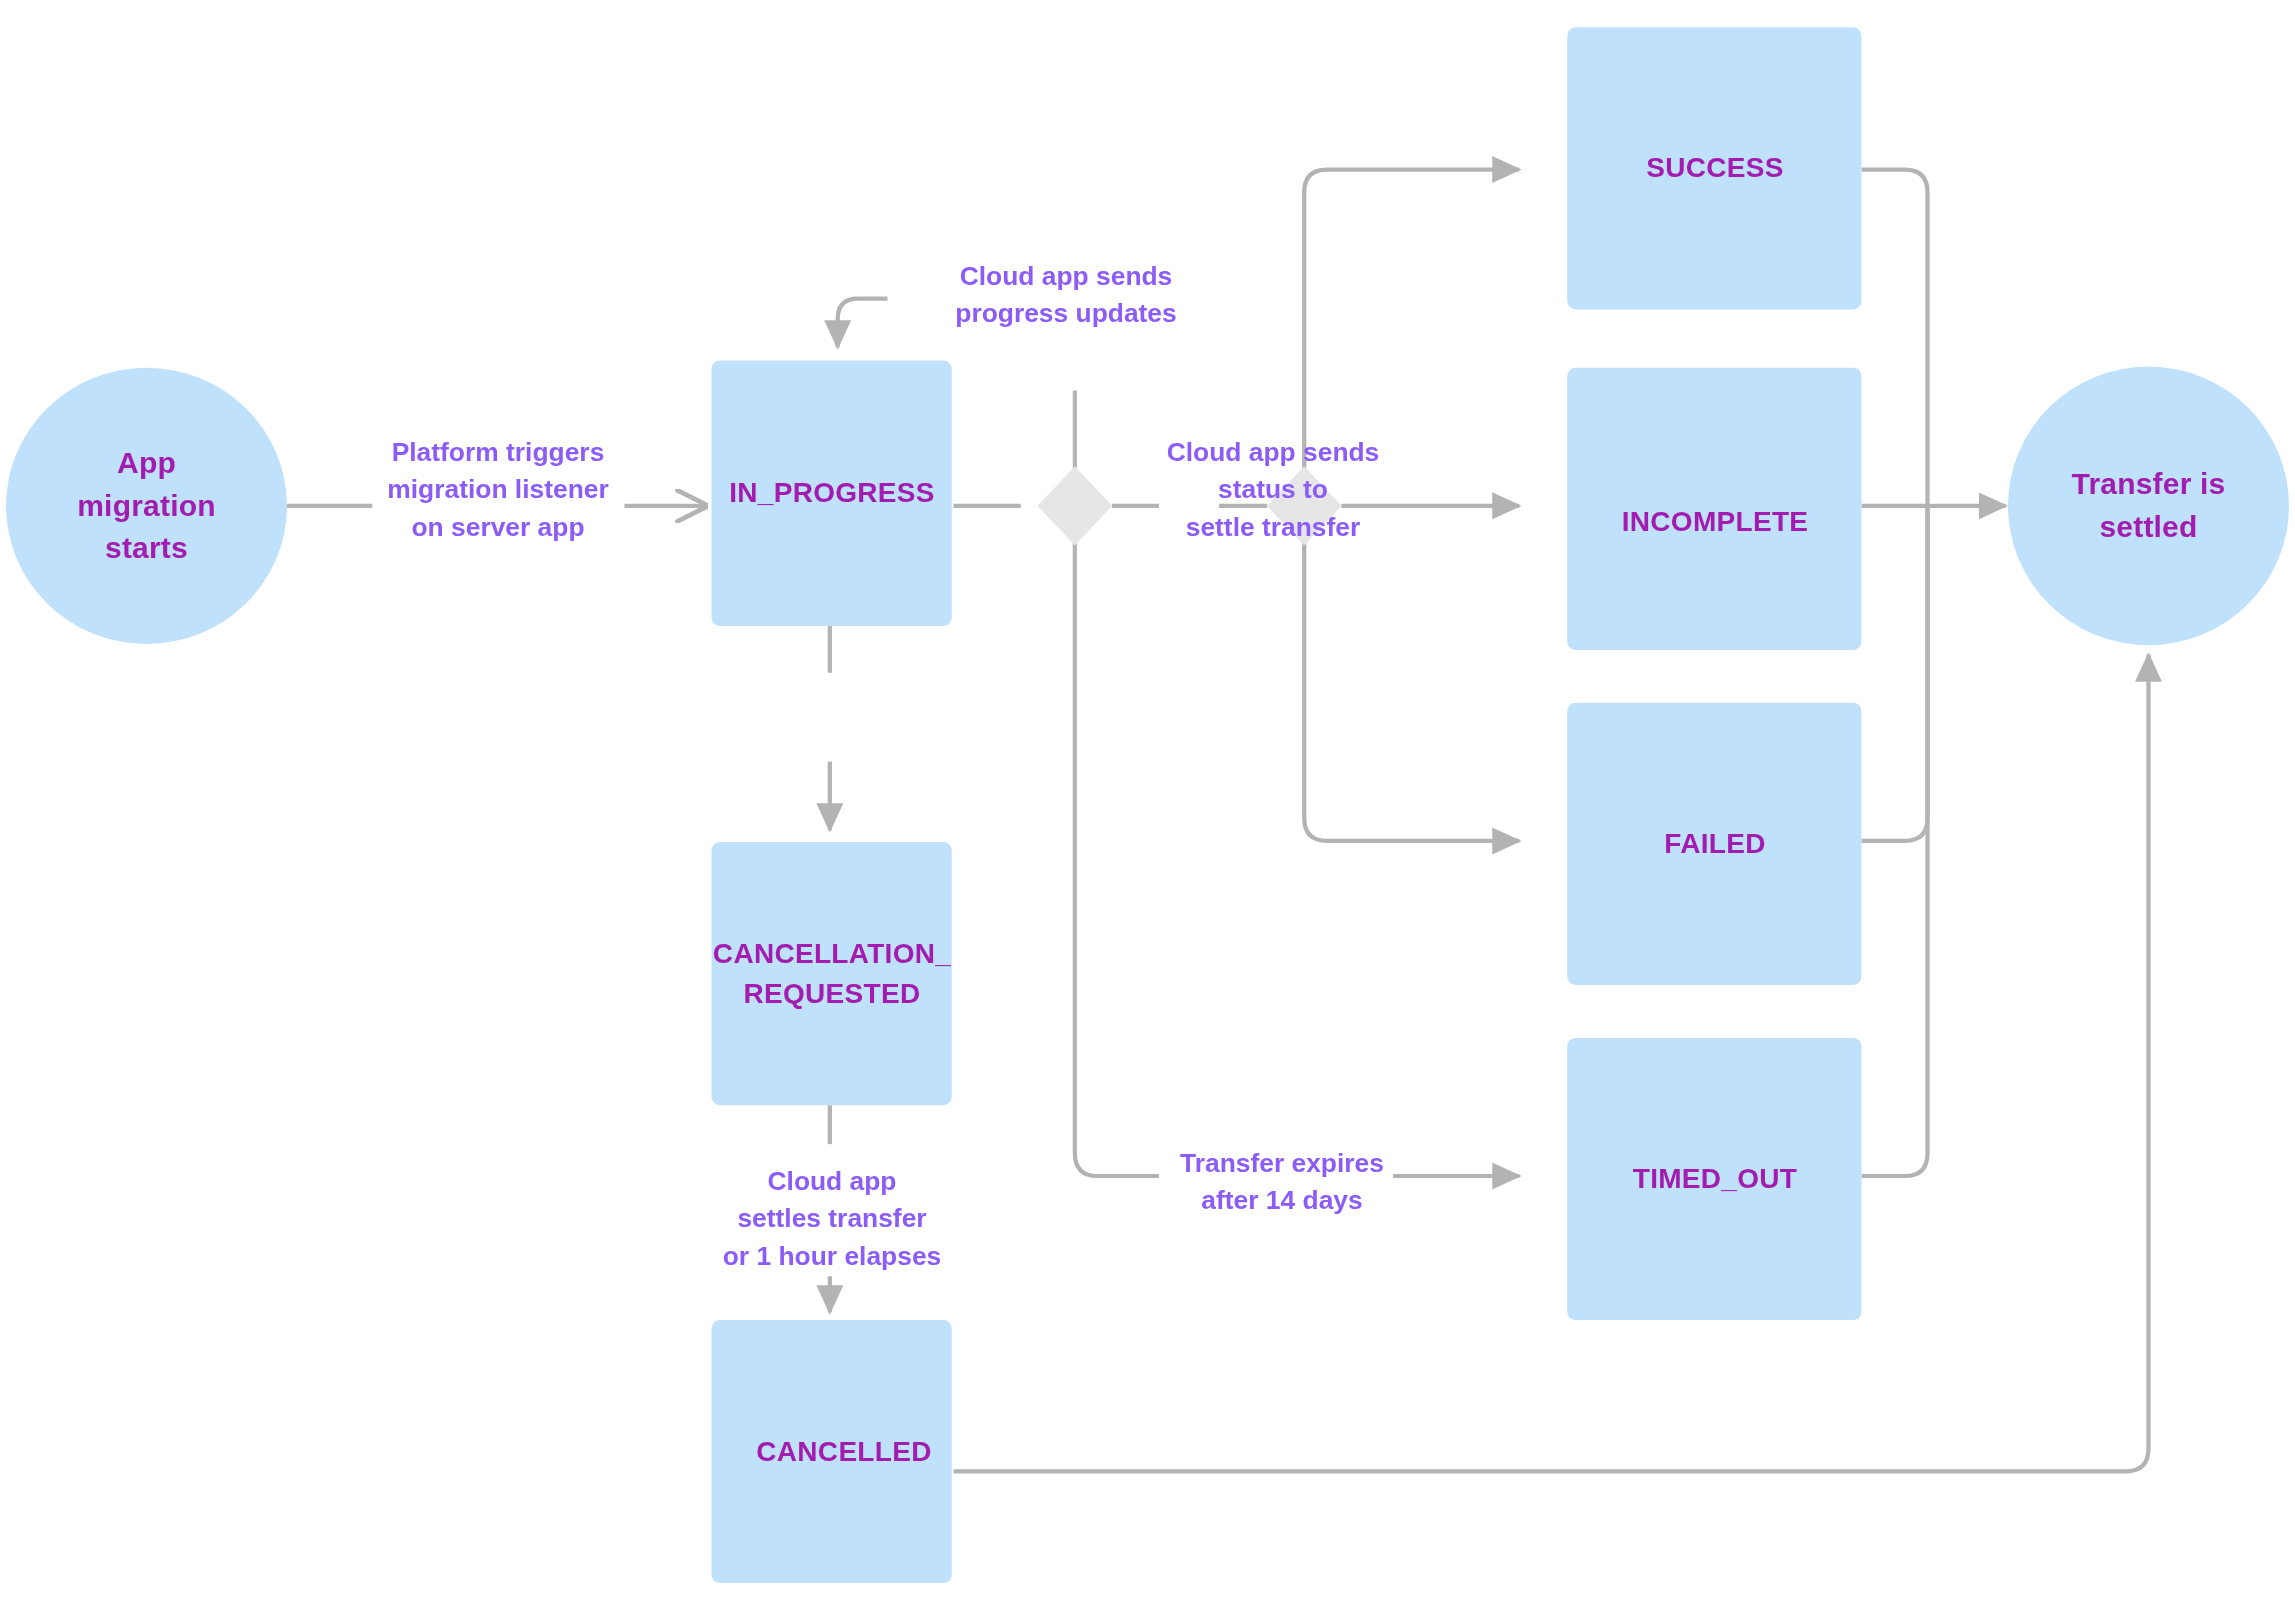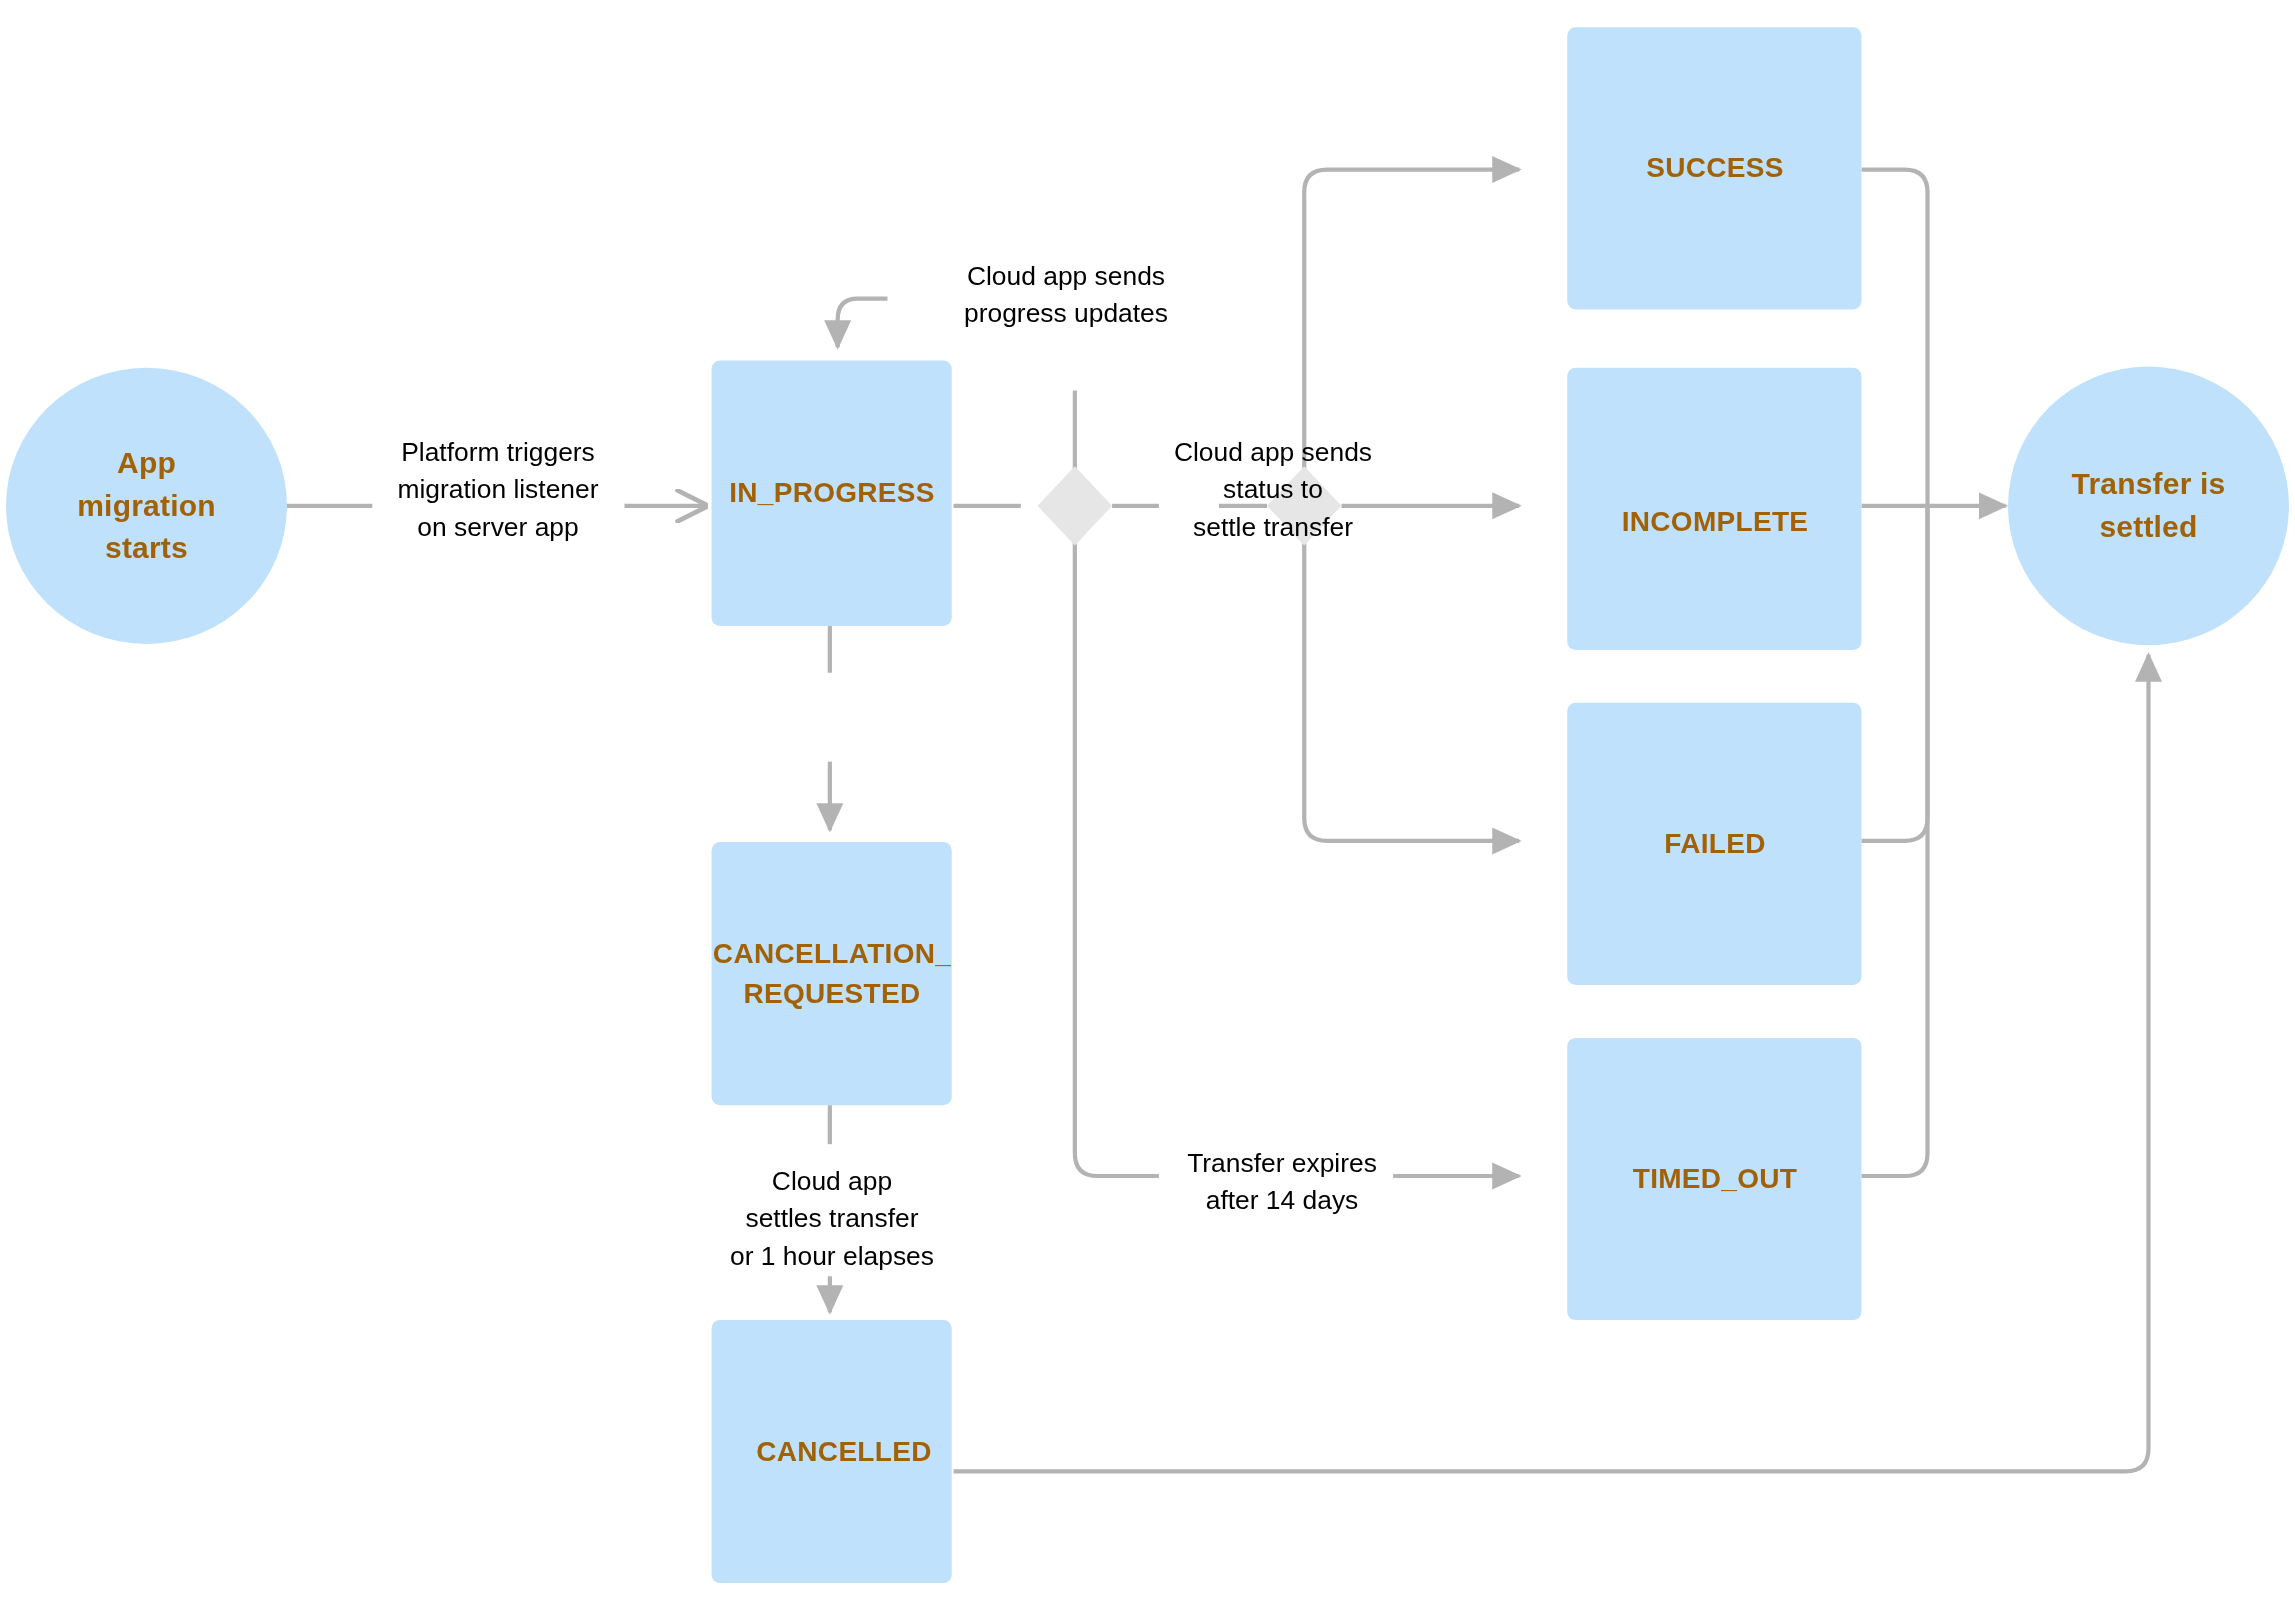--- a/index.html
+++ b/index.html
@@ -3,34 +3,35 @@
 <meta charset="utf-8">
 <style>
   html,body{margin:0;padding:0;background:#ffffff;}
   body{font-family:"Liberation Sans", sans-serif;}
   #stage{position:relative;width:2295px;height:1623px;background:#ffffff;overflow:hidden;}
   svg#flow{position:absolute;inset:0;width:2295px;height:1623px;}
   .node-text{
     position:absolute;
     display:flex;align-items:center;justify-content:center;
     text-align:center;
-    color:#a16207;
+    color:#a21caf;
     pointer-events:none;
     line-height:1.42;
   }
   .node-box-label{font-size:28px;font-weight:bold;letter-spacing:0.3px;}
   .node-circle-label{font-size:30px;font-weight:bold;letter-spacing:0.2px;}
   .edge-label{
     position:absolute;
     text-align:center;
-    color:#000000;
+    color:#8b5cf6;
     font-size:26.4px;
     line-height:1.42;
     pointer-events:none;
     white-space:pre-line;
+    font-weight:bold;
   }
 </style>
 </head>
 <body>
 
 <div id="stage">
 
   <svg id="flow" viewBox="0 0 3822 2702" xmlns="http://www.w3.org/2000/svg">
     <defs>
       <marker id="arrowfull" viewBox="0 0 12 12" refX="11" refY="6" markerWidth="7" markerHeight="7" orient="auto-start-reverse">

